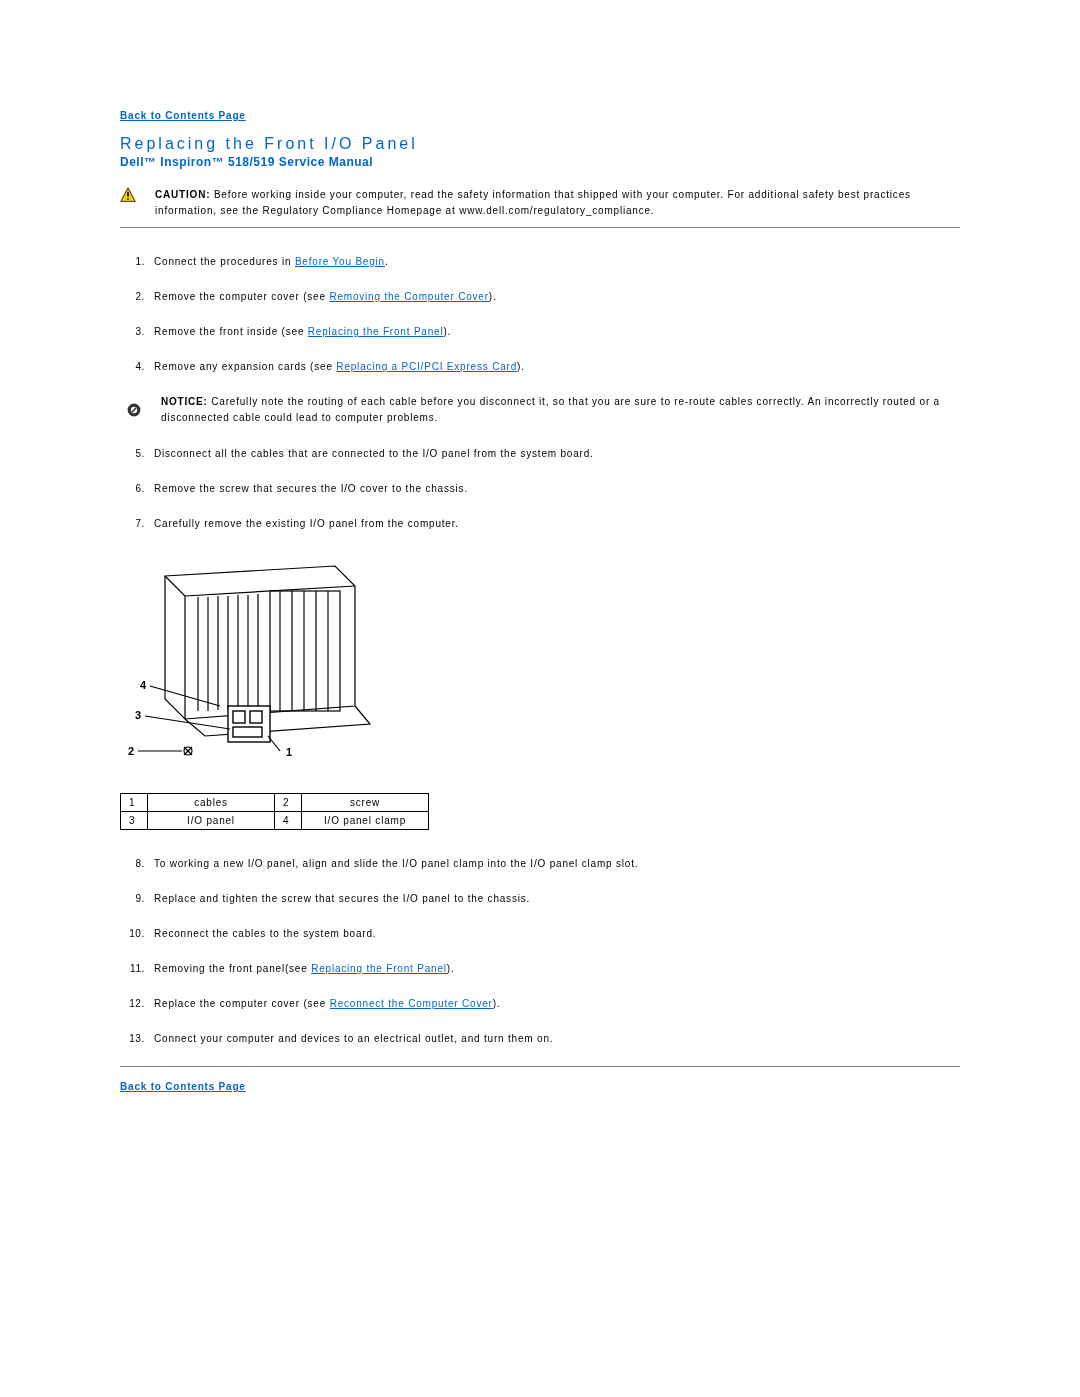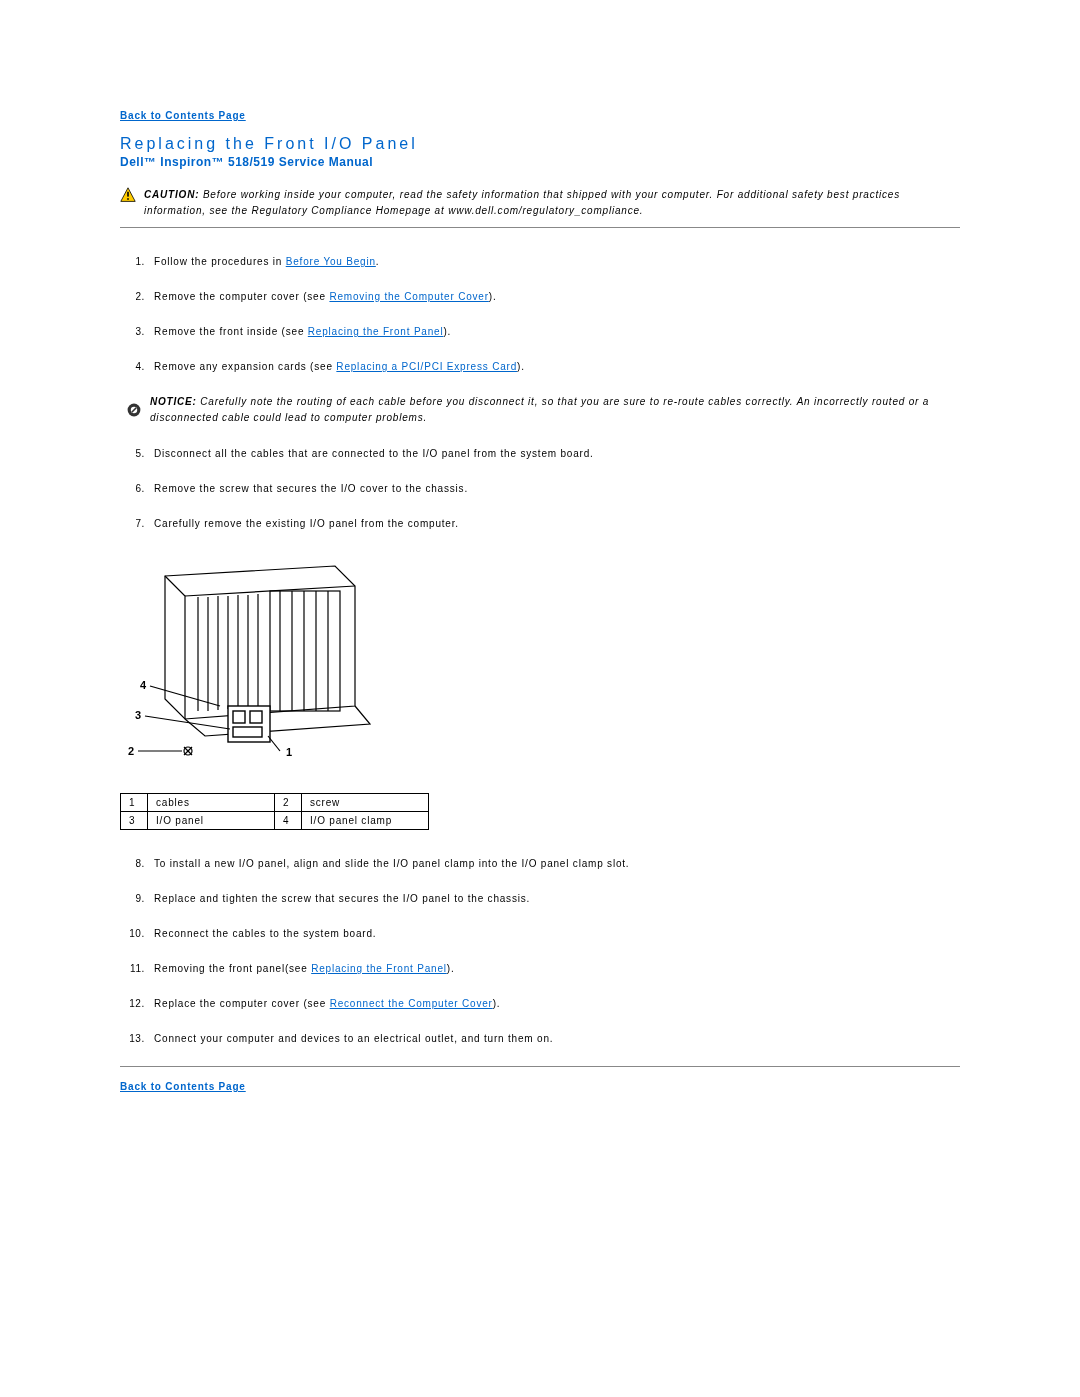--- a/index.html
+++ b/index.html
@@ -32,23 +32,22 @@
   .subtitle {
     color: #0066cc;
     font-weight: bold;
     font-size: 12px;
     letter-spacing: 0.5px;
     margin-top: 2px;
   }
   .notice-block {
     display: flex;
     align-items: flex-start;
-    gap: 8px;
+    gap: 19px;
     margin: 18px 0 8px 0;
-    font-style: italic;
   }
   .caution-icon svg, .notice-icon svg {
     width: 16px;
     height: 16px;
     display: block;
   }
   .notice-text, .caution-text {
     line-height: 1.6;
     flex: 1;
   }
@@ -80,21 +79,21 @@
     border-collapse: collapse;
     margin: 4px 0 18px 0;
     font-size: 10px;
     letter-spacing: 0.8px;
   }
   table.legend td {
     border: 1px solid #000;
     padding: 3px 8px;
   }
   .num-cell { width: 10px; text-align:left; }
-  .lab-cell { width: 110px; }
+  .lab-cell { width: 110px; text-align: center; }
   .below-hr { margin-top:18px;}
   .inline-notice {
     list-style: none;
     margin-left: -28px;
     padding-left: 0;
   }
   .inline-notice .notice-block{
      margin: 4px 0 4px 0;
      align-items: center;
   }
@@ -118,21 +117,21 @@
       </svg>
   </span>
   <div class="caution-text">
     <b>CAUTION:</b><span> Before working inside your computer, read the safety information that shipped with your computer. For additional safety best practices information, see the Regulatory Compliance Homepage at www.dell.com/regulatory_compliance.</span>
   </div>
 </div>
 
 <hr class="thin">
 
 <ol class="steps">
-  <li><span>Follow the procedures in </span><a href="#" class="step-link">Before You Begin</a><span>.</span></li>
+  <li><span>Connect the procedures in </span><a href="#" class="step-link">Before You Begin</a><span>.</span></li>
   <li><span>Remove the computer cover (see </span><a href="#" class="step-link">Removing the Computer Cover</a><span>).</span></li>
   <li><span>Remove the front inside (see </span><a href="#" class="step-link">Replacing the Front Panel</a><span>).</span></li>
   <li><span>Remove any expansion cards (see </span><a href="#" class="step-link">Replacing a PCI/PCI Express Card</a><span>).</span></li>
   <li class="inline-notice">
     <div class="notice-block">
       <span class="notice-icon">
         <svg viewBox="0 0 20 20">
             <circle cx="10" cy="10" r="8" fill="#333"></circle>
             <circle cx="10" cy="10" r="4" fill="#fff"></circle>
             <rect x="9" y="6" width="2" height="8" fill="#333" transform="rotate(45 10 10)"></rect>
@@ -208,21 +207,21 @@
   <tr>
     <td class="num-cell">3</td>
     <td class="lab-cell">I/O panel</td>
     <td class="num-cell">4</td>
     <td class="lab-cell">I/O panel clamp</td>
   </tr>
 </tbody>
   </table>
 
 <ol class="steps" start="8">
-  <li>To install a new I/O panel, align and slide the I/O panel clamp into the I/O panel clamp slot.</li>
+  <li>To working a new I/O panel, align and slide the I/O panel clamp into the I/O panel clamp slot.</li>
   <li>Replace and tighten the screw that secures the I/O panel to the chassis.</li>
   <li>Reconnect the cables to the system board.</li>
   <li><span>Removing the front panel(see </span><a href="#" class="step-link">Replacing the Front Panel</a><span>).</span></li>
   <li><span>Replace the computer cover (see </span><a href="#" class="step-link">Reconnect the Computer Cover</a><span>).</span></li>
   <li>Connect your computer and devices to an electrical outlet, and turn them on.</li>
 </ol>
 
 <hr class="thin below-hr">
 
 <div class="back" style="margin-top:14px;">

